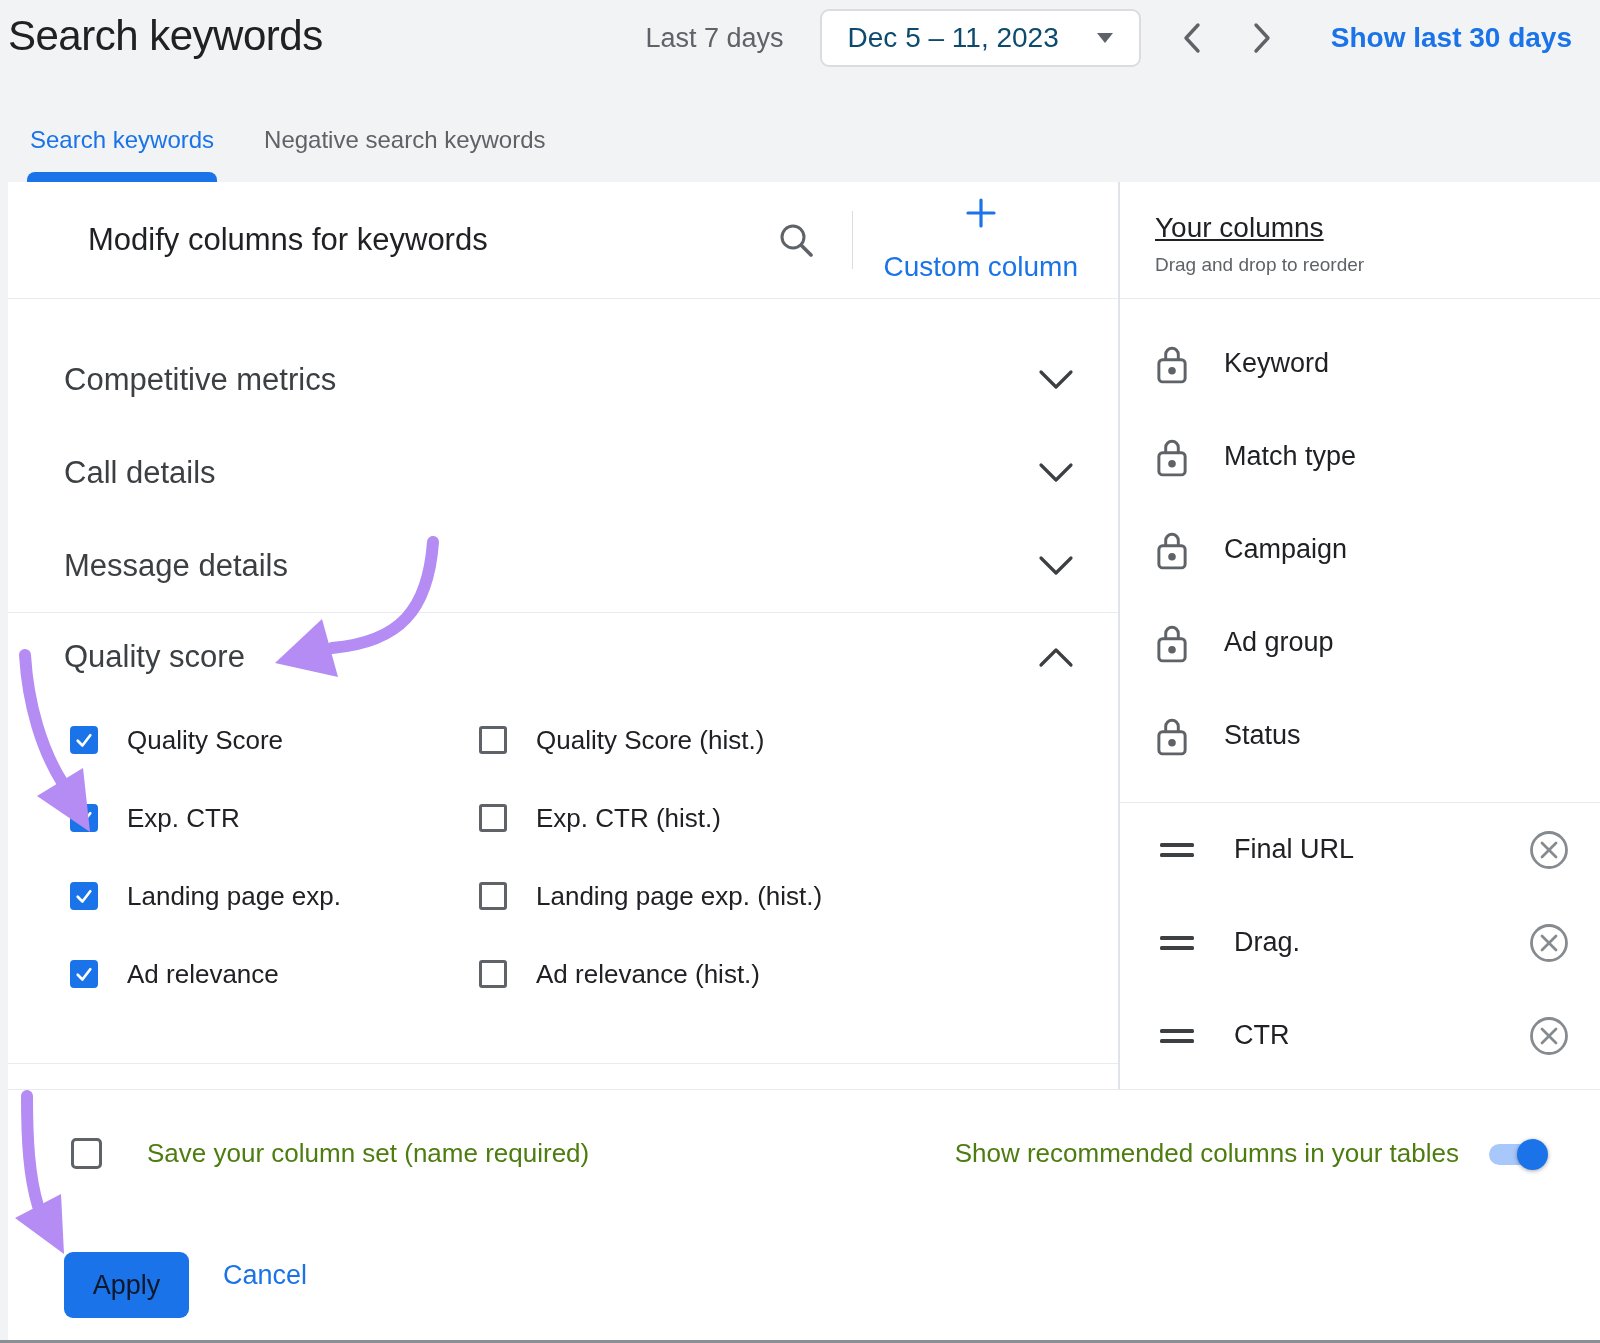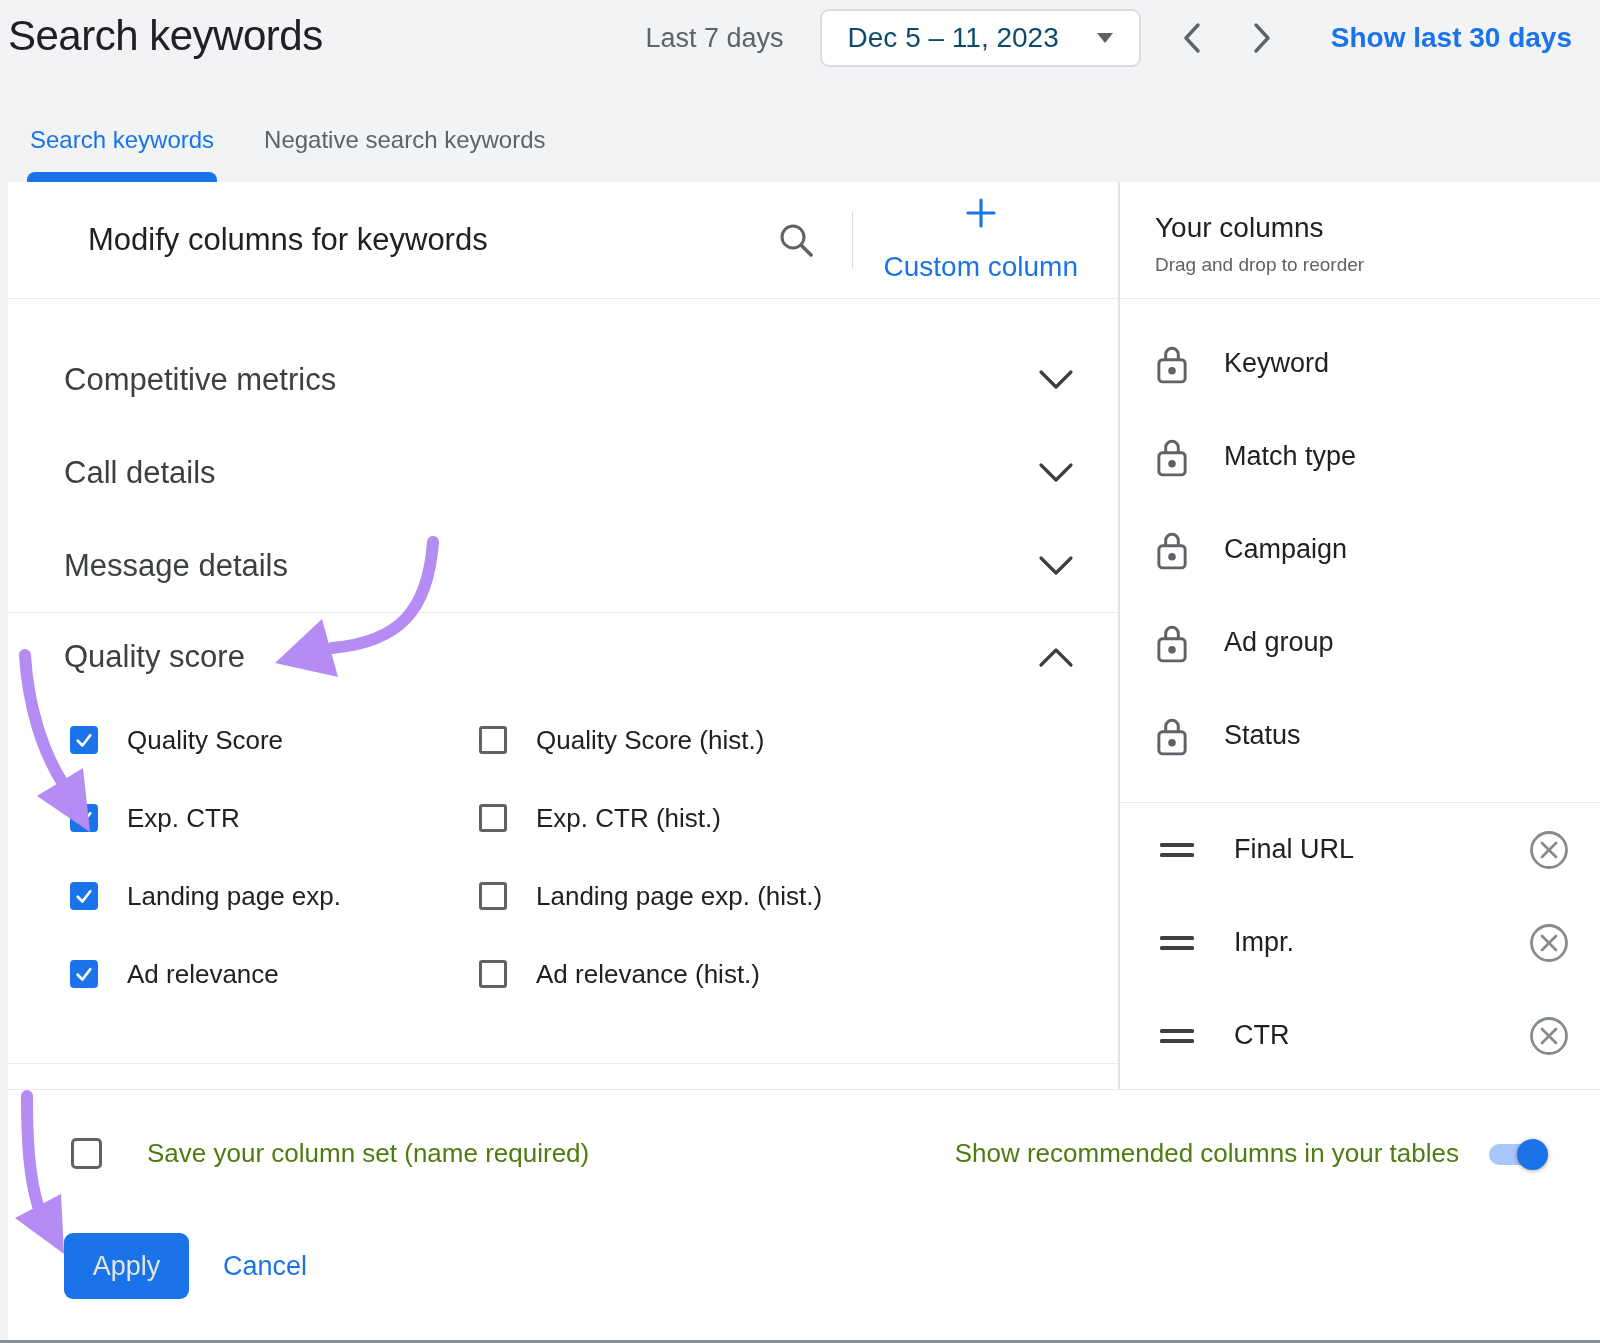--- a/index.html
+++ b/index.html
@@ -52,21 +52,21 @@
   .cb { width:28px; height:28px; border:3px solid #5f6368; border-radius:3px; background:#fff;
         display:flex; align-items:center; justify-content:center; flex:0 0 auto; cursor:pointer; }
   .cb svg { display:none; }
   .cb.checked { background:var(--accent-blue); border-color:var(--accent-blue); border-radius:4px; }
   .cb.checked svg { display:block; }
   .cb-item .label { font-size:26px; color:#202124; }
 
   
   .right { width:480px; display:flex; flex-direction:column; }
   .right-header { padding:30px 20px 22px 35px; border-bottom:1px solid #e8eaed; }
-  .right-header h3 { font-size:28px; font-weight:500; color:#202124; }
+  .right-header h3 { font-size:28px; font-weight:500; color:#202124;text-decoration:underline; }
   .right-header p { font-size:19px; color:#5f6368; margin-top:10px; }
   .locked-list { padding:18px 0 20px 0; border-bottom:1px solid #e8eaed; }
   .locked-row { height:93px; display:flex; align-items:center; padding-left:35px; gap:35px; }
   .locked-row .label, .drag-row .label { font-size:27px; color:#202124; }
   .drag-list { }
   .drag-row { height:93px; display:flex; align-items:center; padding:0 30px 0 40px; cursor:grab; }
   .drag-row .handle { margin-right:40px; display:flex; }
   .drag-row .remove { margin-left:auto; background:none; border:none; cursor:pointer; display:flex; }
 
   
@@ -79,22 +79,22 @@
   .footer-label { font-size:26px; color:#4d7c0f; }
   .toggle-row { display:flex; align-items:center; gap:30px; }
   .toggle { position:relative; width:56px; height:30px; cursor:pointer; flex:0 0 auto; }
   .toggle .track { position:absolute; left:0; right:4px; top:5px; height:21px; border-radius:11px;
                    background:#bdc1c6; }
   .toggle .knob { position:absolute; top:0; left:0; width:31px; height:31px; border-radius:50%;
                   background:#9aa0a6; box-shadow:0 1px 4px rgba(0,0,0,.35); }
   .toggle.on .track { background:#a8c7fa; }
   .toggle.on .knob { left:auto; right:-3px; background:var(--accent-blue); }
   .footer-buttons { position:absolute; left:56px; top:143px; display:flex; align-items:center; gap:34px; }
-  .apply-btn { width:125px; height:66px; background:var(--accent-blue); color:#e5e5e5; border:none;
-               border-radius:9px; font-family:inherit; font-size:27px; font-weight:500; cursor:pointer; }
+  .apply-btn { width:125px; height:66px; background:var(--accent-blue); color:#0f172a; border:none;
+               border-radius:9px; font-family:inherit; font-size:27px; font-weight:500; cursor:pointer;margin-top:19px; }
   .cancel-btn { background:none; border:none; font-family:inherit; font-size:27px; font-weight:500;
                 color:var(--accent-blue); cursor:pointer; }
 
   
   .arrows { position:absolute; inset:0; width:1600px; height:1343px; pointer-events:none; z-index:10; }
   .arrows path { fill:none; stroke:var(--annotation-purple); stroke-width:12; stroke-linecap:round; }
   .arrows polygon { fill:var(--annotation-purple); }
 </style>
 </head>
 <body>
@@ -316,21 +316,21 @@
             </svg>
           </button>
         </div>
         <div class="drag-row">
           <span class="handle">
             <svg width="34" height="16" viewBox="0 0 34 16">
                 <rect x="0" y="1" width="34" height="4" rx="1.5" fill="#3c4043"></rect>
                 <rect x="0" y="11" width="34" height="4" rx="1.5" fill="#3c4043"></rect>
               </svg>
           </span>
-          <span class="label">Impr.</span>
+          <span class="label">Drag.</span>
           <button class="remove">
             <svg width="42" height="42" viewBox="0 0 42 42">
               <circle cx="21" cy="21" r="17.5" fill="none" stroke="#868b90" stroke-width="2.8"></circle>
               <line x1="14" y1="14" x2="28" y2="28" stroke="#868b90" stroke-width="2.8" stroke-linecap="round"></line>
               <line x1="28" y1="14" x2="14" y2="28" stroke="#868b90" stroke-width="2.8" stroke-linecap="round"></line>
             </svg>
           </button>
         </div>
         <div class="drag-row">
           <span class="handle">

